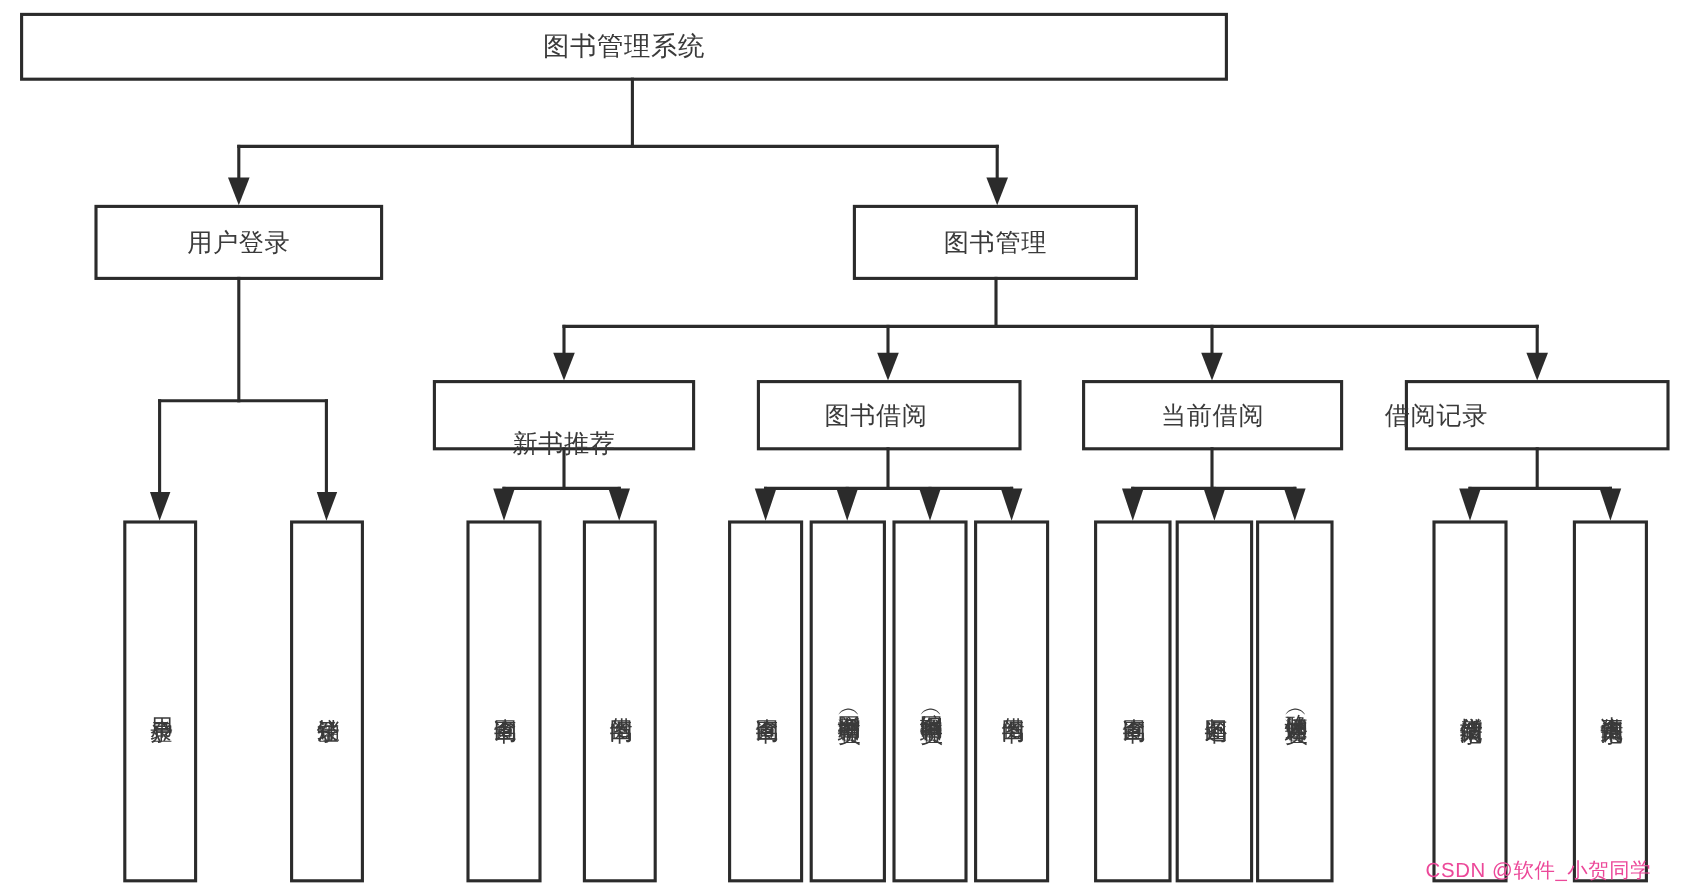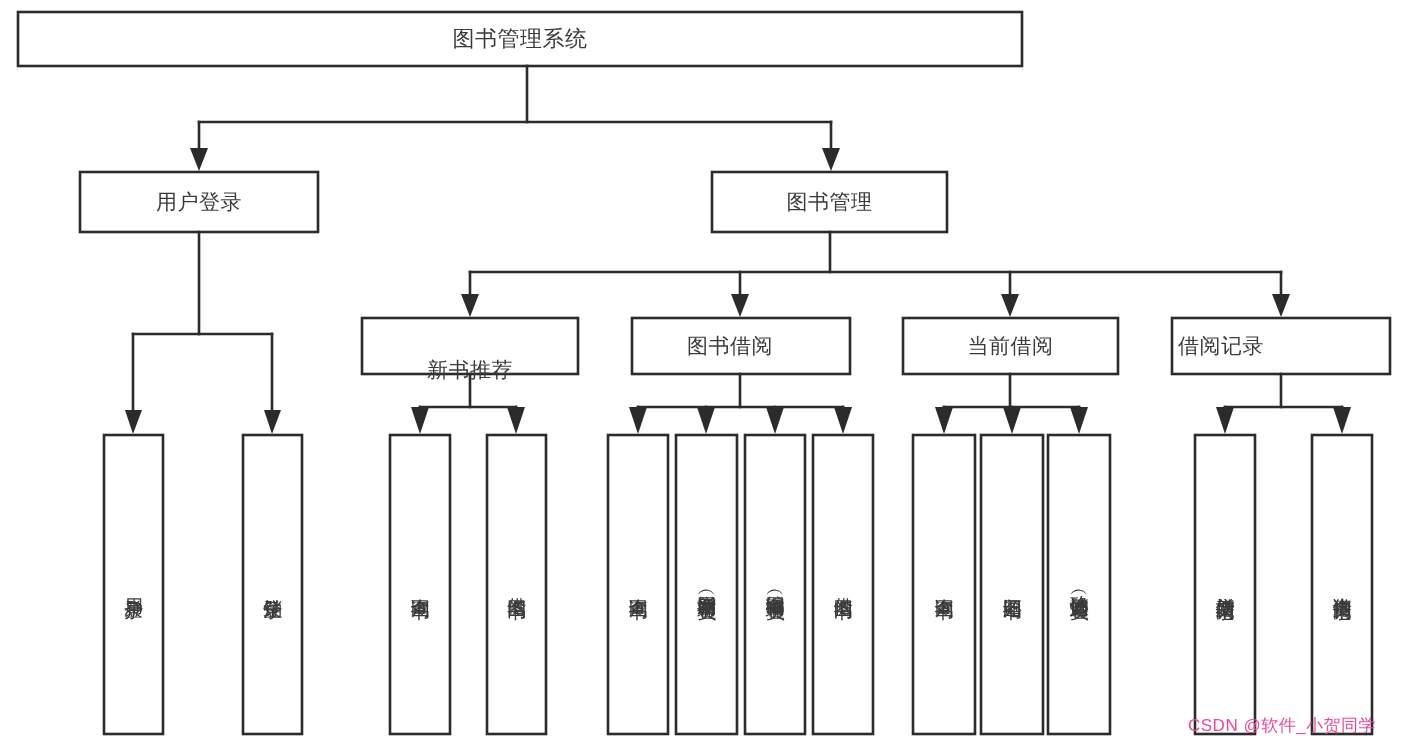--- a/index.html
+++ b/index.html
@@ -189,21 +189,21 @@
   </svg>
 
   <div class="node-label-h title-size" style="left:18px; top:12px; width:1004px; height:54px;">图书管理系统</div>
 
   <div class="node-label-h" style="left:80px; top:172px; width:238px; height:60px;">用户登录</div>
   <div class="node-label-h" style="left:712px; top:172px; width:235px; height:60px;">图书管理</div>
 
   <div class="node-label-h" style="left:362px; top:318px; width:216px; height:56px;margin-top:24px;">新书推荐</div>
   <div class="node-label-h" style="left:632px; top:318px; width:196px; height:56px;">图书借阅</div>
   <div class="node-label-h" style="left:903px; top:318px; width:215px; height:56px;">当前借阅</div>
-  <div class="node-label-h" style="left:1128px; top:318px; width:186px; height:56px;font-family:Liberation Mono, monospace;">借阅记录</div>
+  <div class="node-label-h" style="left:1104px; top:318px; width:186px; height:56px;font-family:Liberation Mono, monospace;">借阅记录</div>
 
   <div class="node-label-v" style="left:104px; top:435px; width:59px; height:299px;">用户登录</div>
   <div class="node-label-v" style="left:243px; top:435px; width:59px; height:299px;">注销登录</div>
 
   <div class="node-label-v" style="left:390px; top:435px; width:60px; height:299px;">查询图书</div>
   <div class="node-label-v" style="left:487px; top:435px; width:59px; height:299px;">借阅图书</div>
 
   <div class="node-label-v" style="left:608px; top:435px; width:60px; height:299px;">查询图书</div>
   <div class="node-label-v" style="left:676px; top:435px; width:61px; height:299px;">新增图书（管理员）</div>
   <div class="node-label-v" style="left:745px; top:435px; width:60px; height:299px;">编辑图书（管理员）</div>

